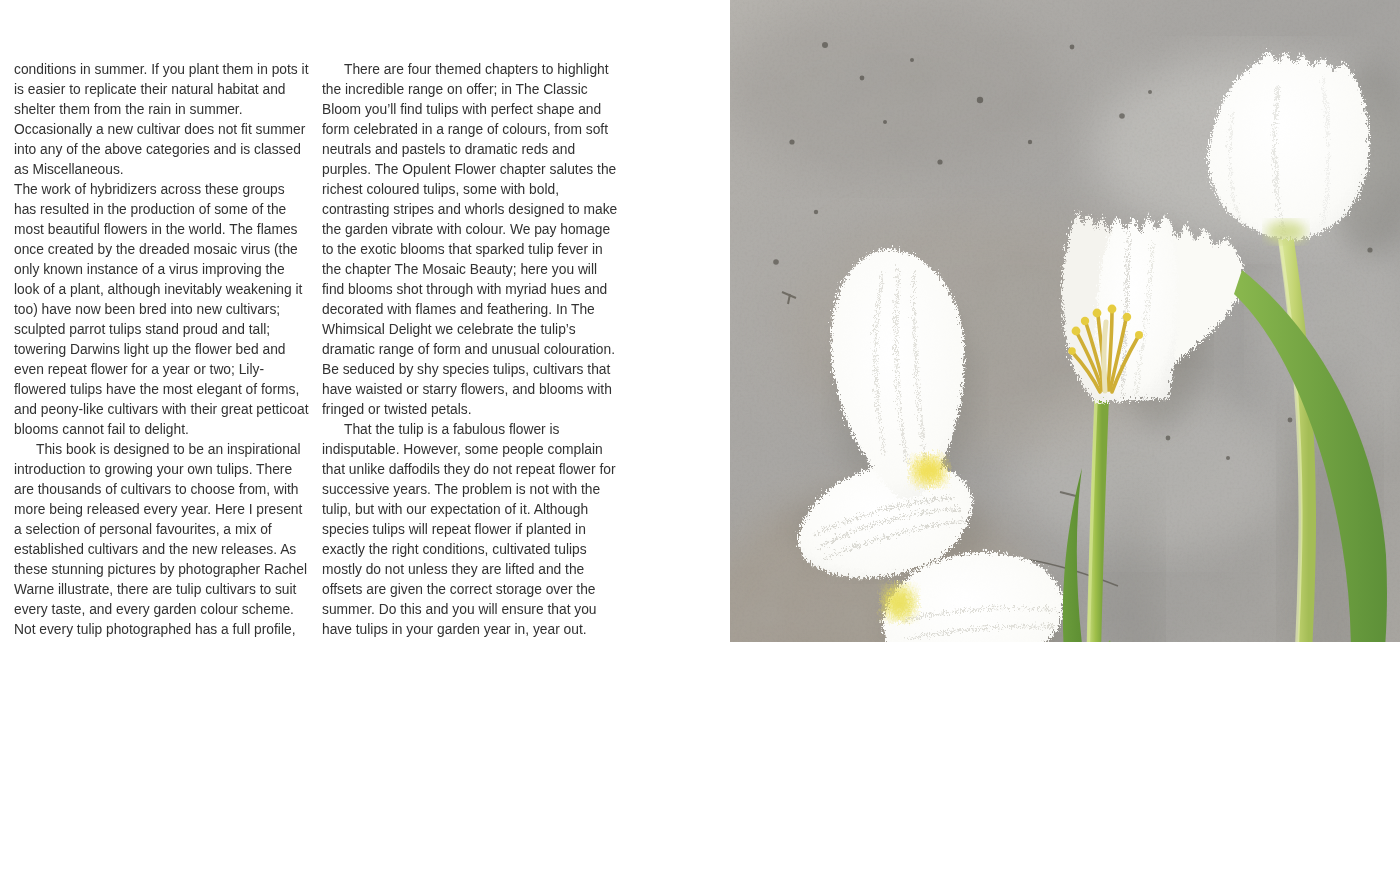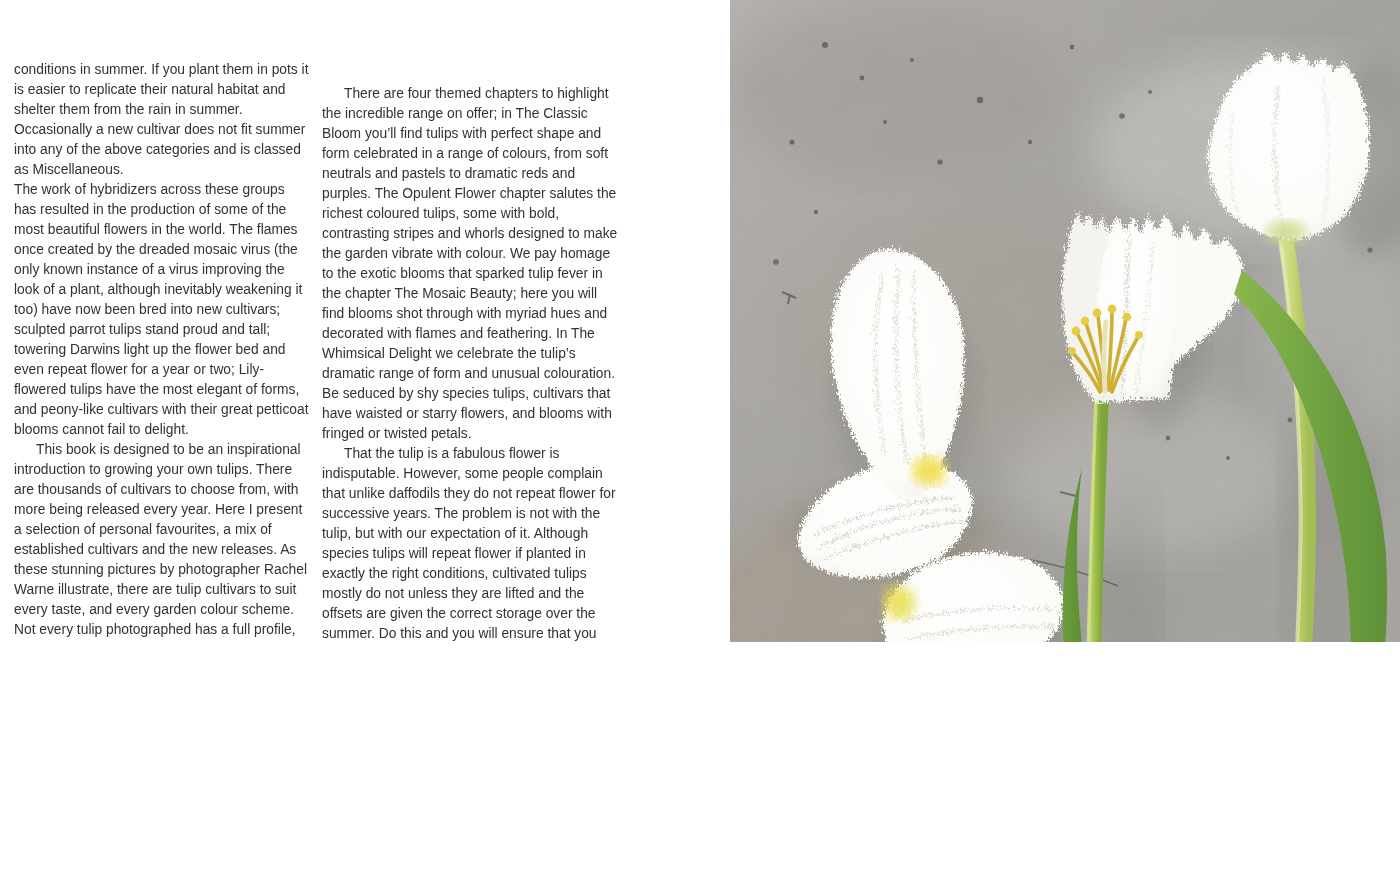--- a/index.html
+++ b/index.html
@@ -1,21 +1,21 @@
 <!DOCTYPE html>
 <html><head>
 <meta charset="utf-8">
 <style>
   html,body{margin:0;padding:0;background:#ffffff;}
   .page{position:relative;width:1400px;height:642px;background:#ffffff;overflow:hidden;
         font-family:"Liberation Sans",sans-serif;}
   .text-page{position:absolute;left:0;top:0;width:730px;height:894px;background:#ffffff;}
   .col{position:absolute;top:60px;width:296px;font-size:13.8px;line-height:20px;color:#323232;}
   .col1{left:14px;}
-  .col2{left:322px;margin-top:24px;}
+  .col2{left:322px;}
   p.body{margin:0;text-align:left;}
   p.spaced{}
   p.indent{text-indent:22px;}
   h2.heading{margin:18px 0 2px 0;font-family:"Liberation Serif",serif;font-weight:400;
              font-size:19px;letter-spacing:1px;color:#565656;}
   .footer{position:absolute;left:247px;top:872px;white-space:nowrap;}
   .footer-section{font-size:11px;letter-spacing:3.2px;color:#8a8a8a;}
   .footer-page{font-size:10px;font-weight:bold;color:#353535;margin-left:14px;}
   .photo{position:absolute;left:730px;top:0;width:670px;height:894px;overflow:hidden;background:#a8a6a2;}
   .photo svg{display:block;}

